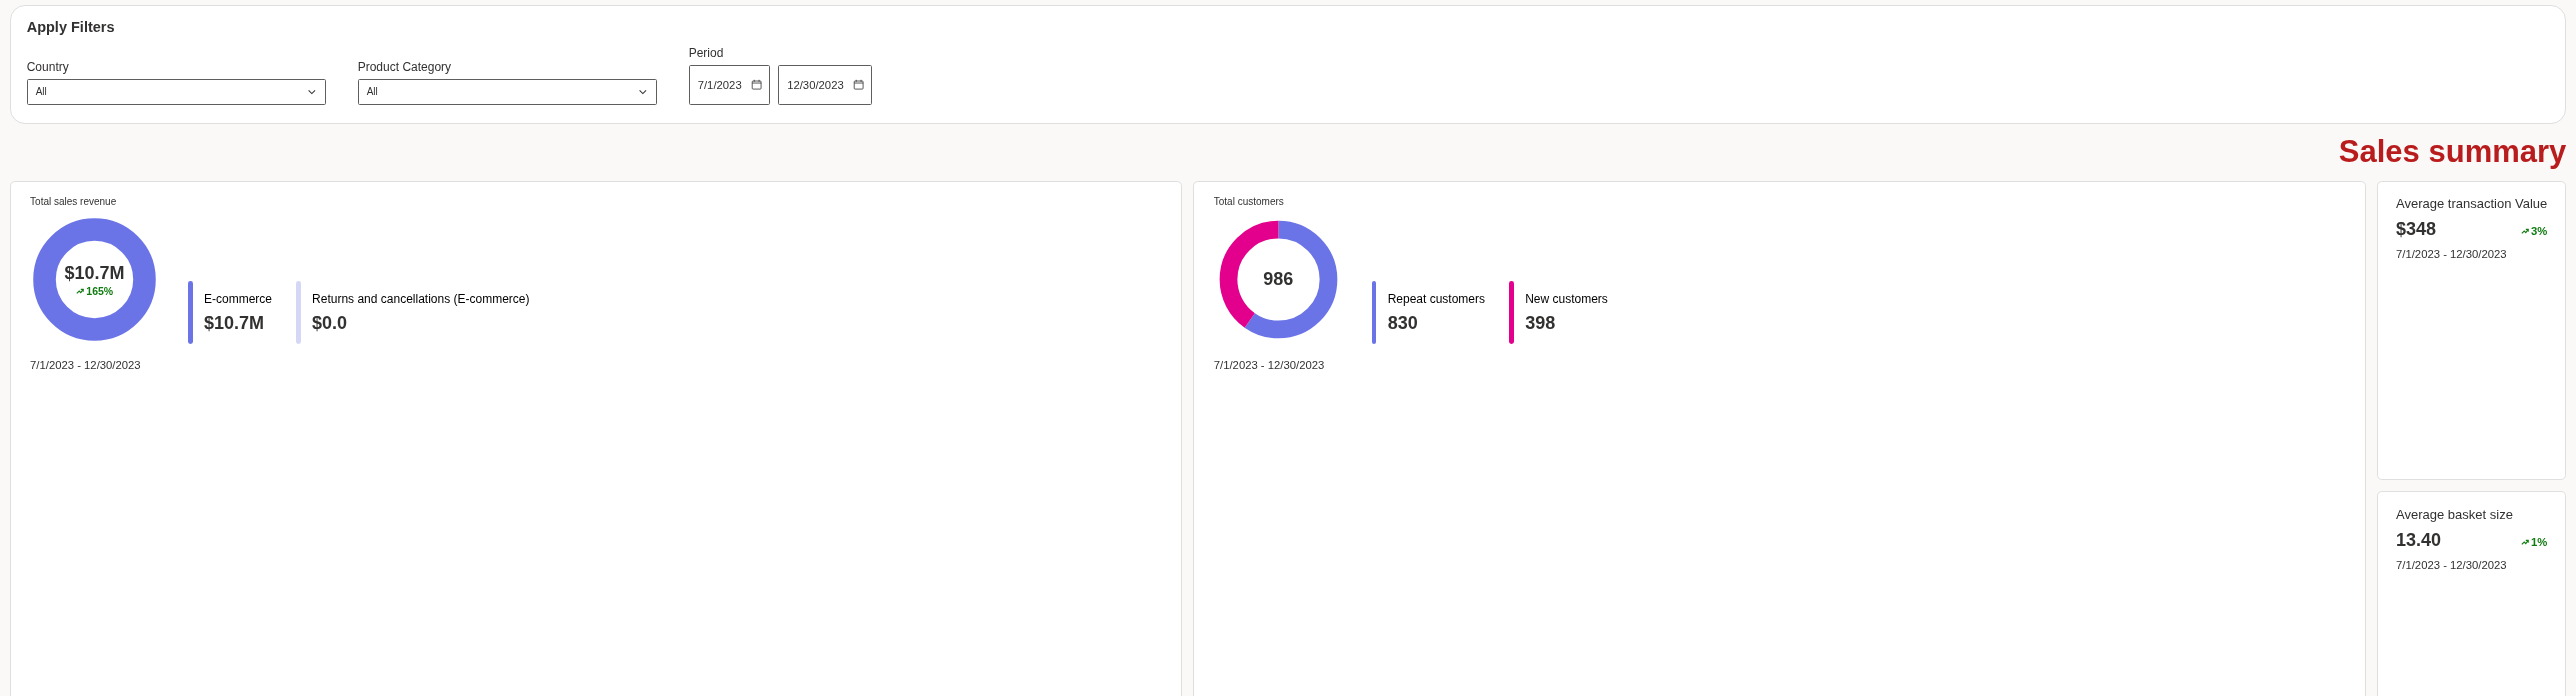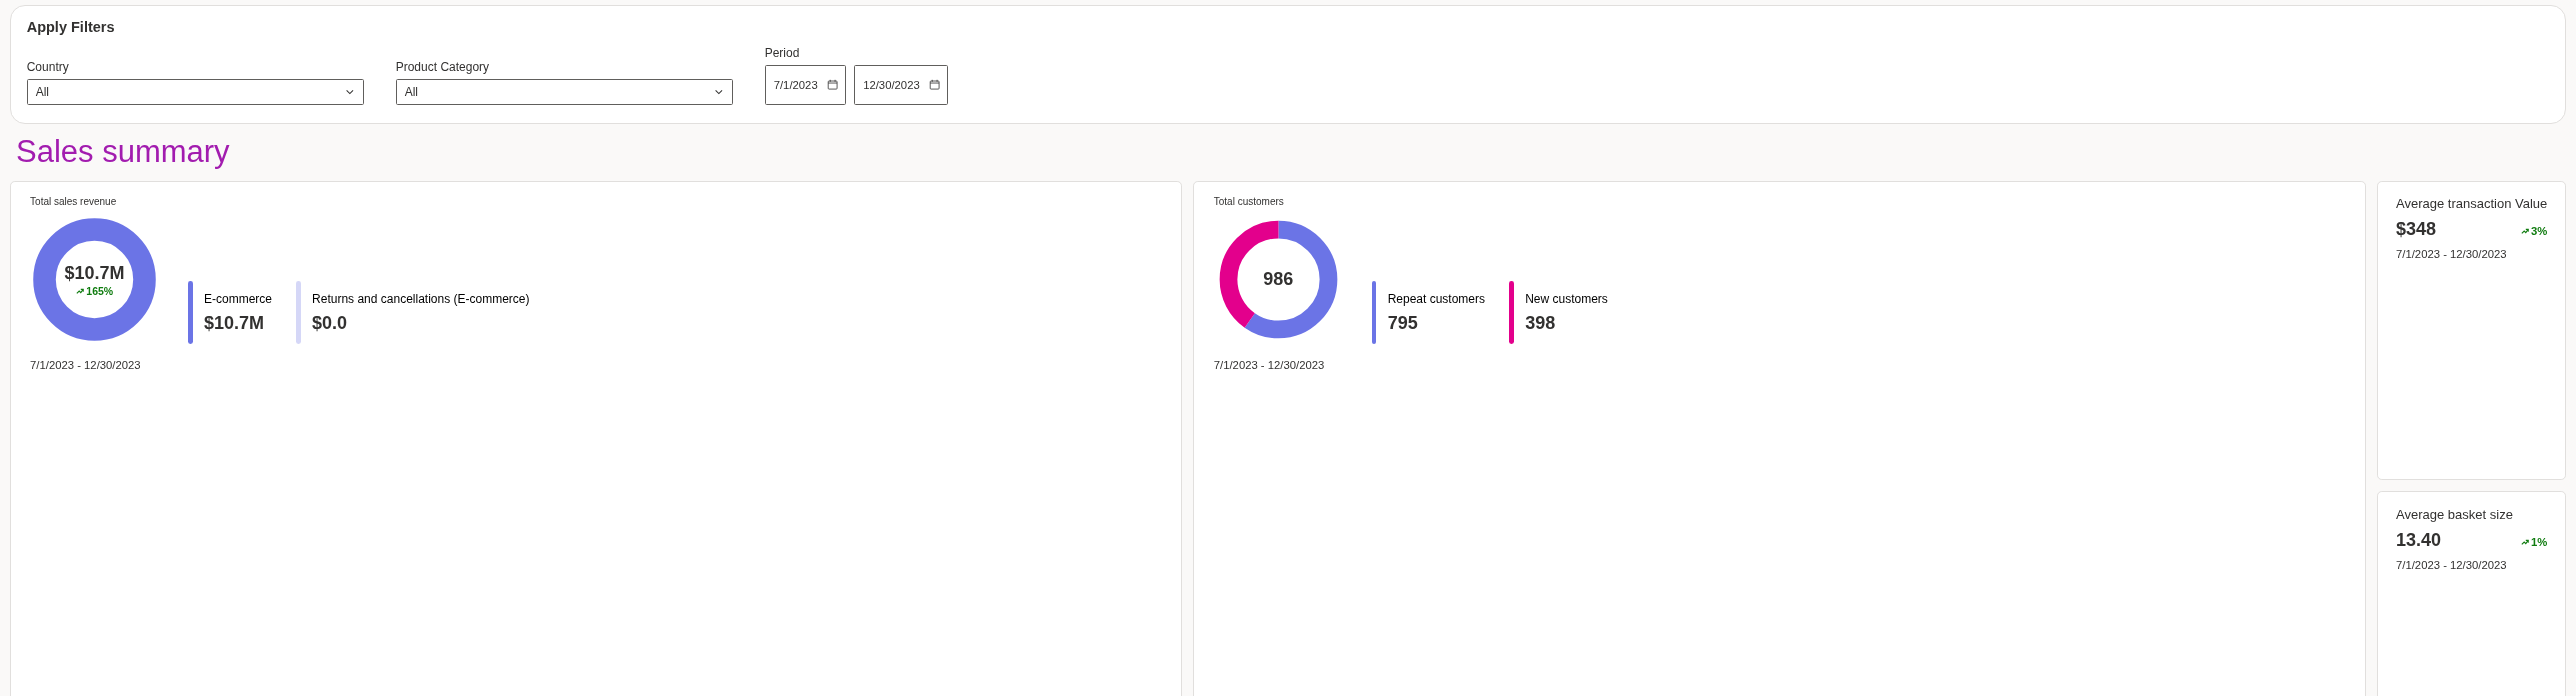--- a/index.html
+++ b/index.html
@@ -23,29 +23,29 @@
     }
     .filters-row {
       display: flex;
       gap: 32px;
       align-items: flex-end;
     }
     .filter-group { display: flex; flex-direction: column; }
     .filter-label { font-size: 12px; margin-bottom: 4.8px; }
     .select {
       position: relative;
-      width: 337px;
+      width: 299px;
       height: 26px;
       border: 0.8px solid #605e5c;
       border-radius: 1.6px;
       background: #fff;
       display: flex;
       align-items: center;
       padding: 0 8px;
-      font-size: 12px;
+      font-size: 10px;
       cursor: pointer;
     }
     .select .chevron {
       position: absolute;
       right: 8px;
       top: 50%;
       transform: translateY(-50%);
     }
     .period-row { display: flex; gap: 8px; }
     .date-input {
@@ -56,23 +56,24 @@
       display: flex;
       align-items: center;
       padding: 0 6.5px 0 8px;
       font-size: 11.3px;
       cursor: pointer;
       gap: 9.7px;
       min-width: 74px;
     }
     .page-title {
       font-size: 31px;
-      font-weight: 400;
+      font-weight: 700;
       margin: 4.8px 9.7px 11.3px 16px;
-      color: #a21caf;
+      color: #b91c1c;
+      text-align: right;
     }
     .cards-row {
       display: flex;
       gap: 11.3px;
       padding: 0 9.7px;
       align-items: stretch;
     }
     .card {
       background: #fff;
       border: 0.8px solid #e1dfdd;
@@ -240,21 +241,21 @@
         </svg>
         <div class="donut-center">
           <div class="donut-value">986</div>
         </div>
       </div>
 
       <div class="stat-block">
         <div class="vbar" style="background:#6b74e6"></div>
         <div class="stat-text">
           <div class="stat-label">Repeat customers</div>
-          <div class="stat-value">795</div>
+          <div class="stat-value">830</div>
         </div>
       </div>
 
       <div class="stat-block">
         <div class="vbar" style="background:#e3008c"></div>
         <div class="stat-text">
           <div class="stat-label">New customers</div>
           <div class="stat-value">398</div>
         </div>
       </div>

